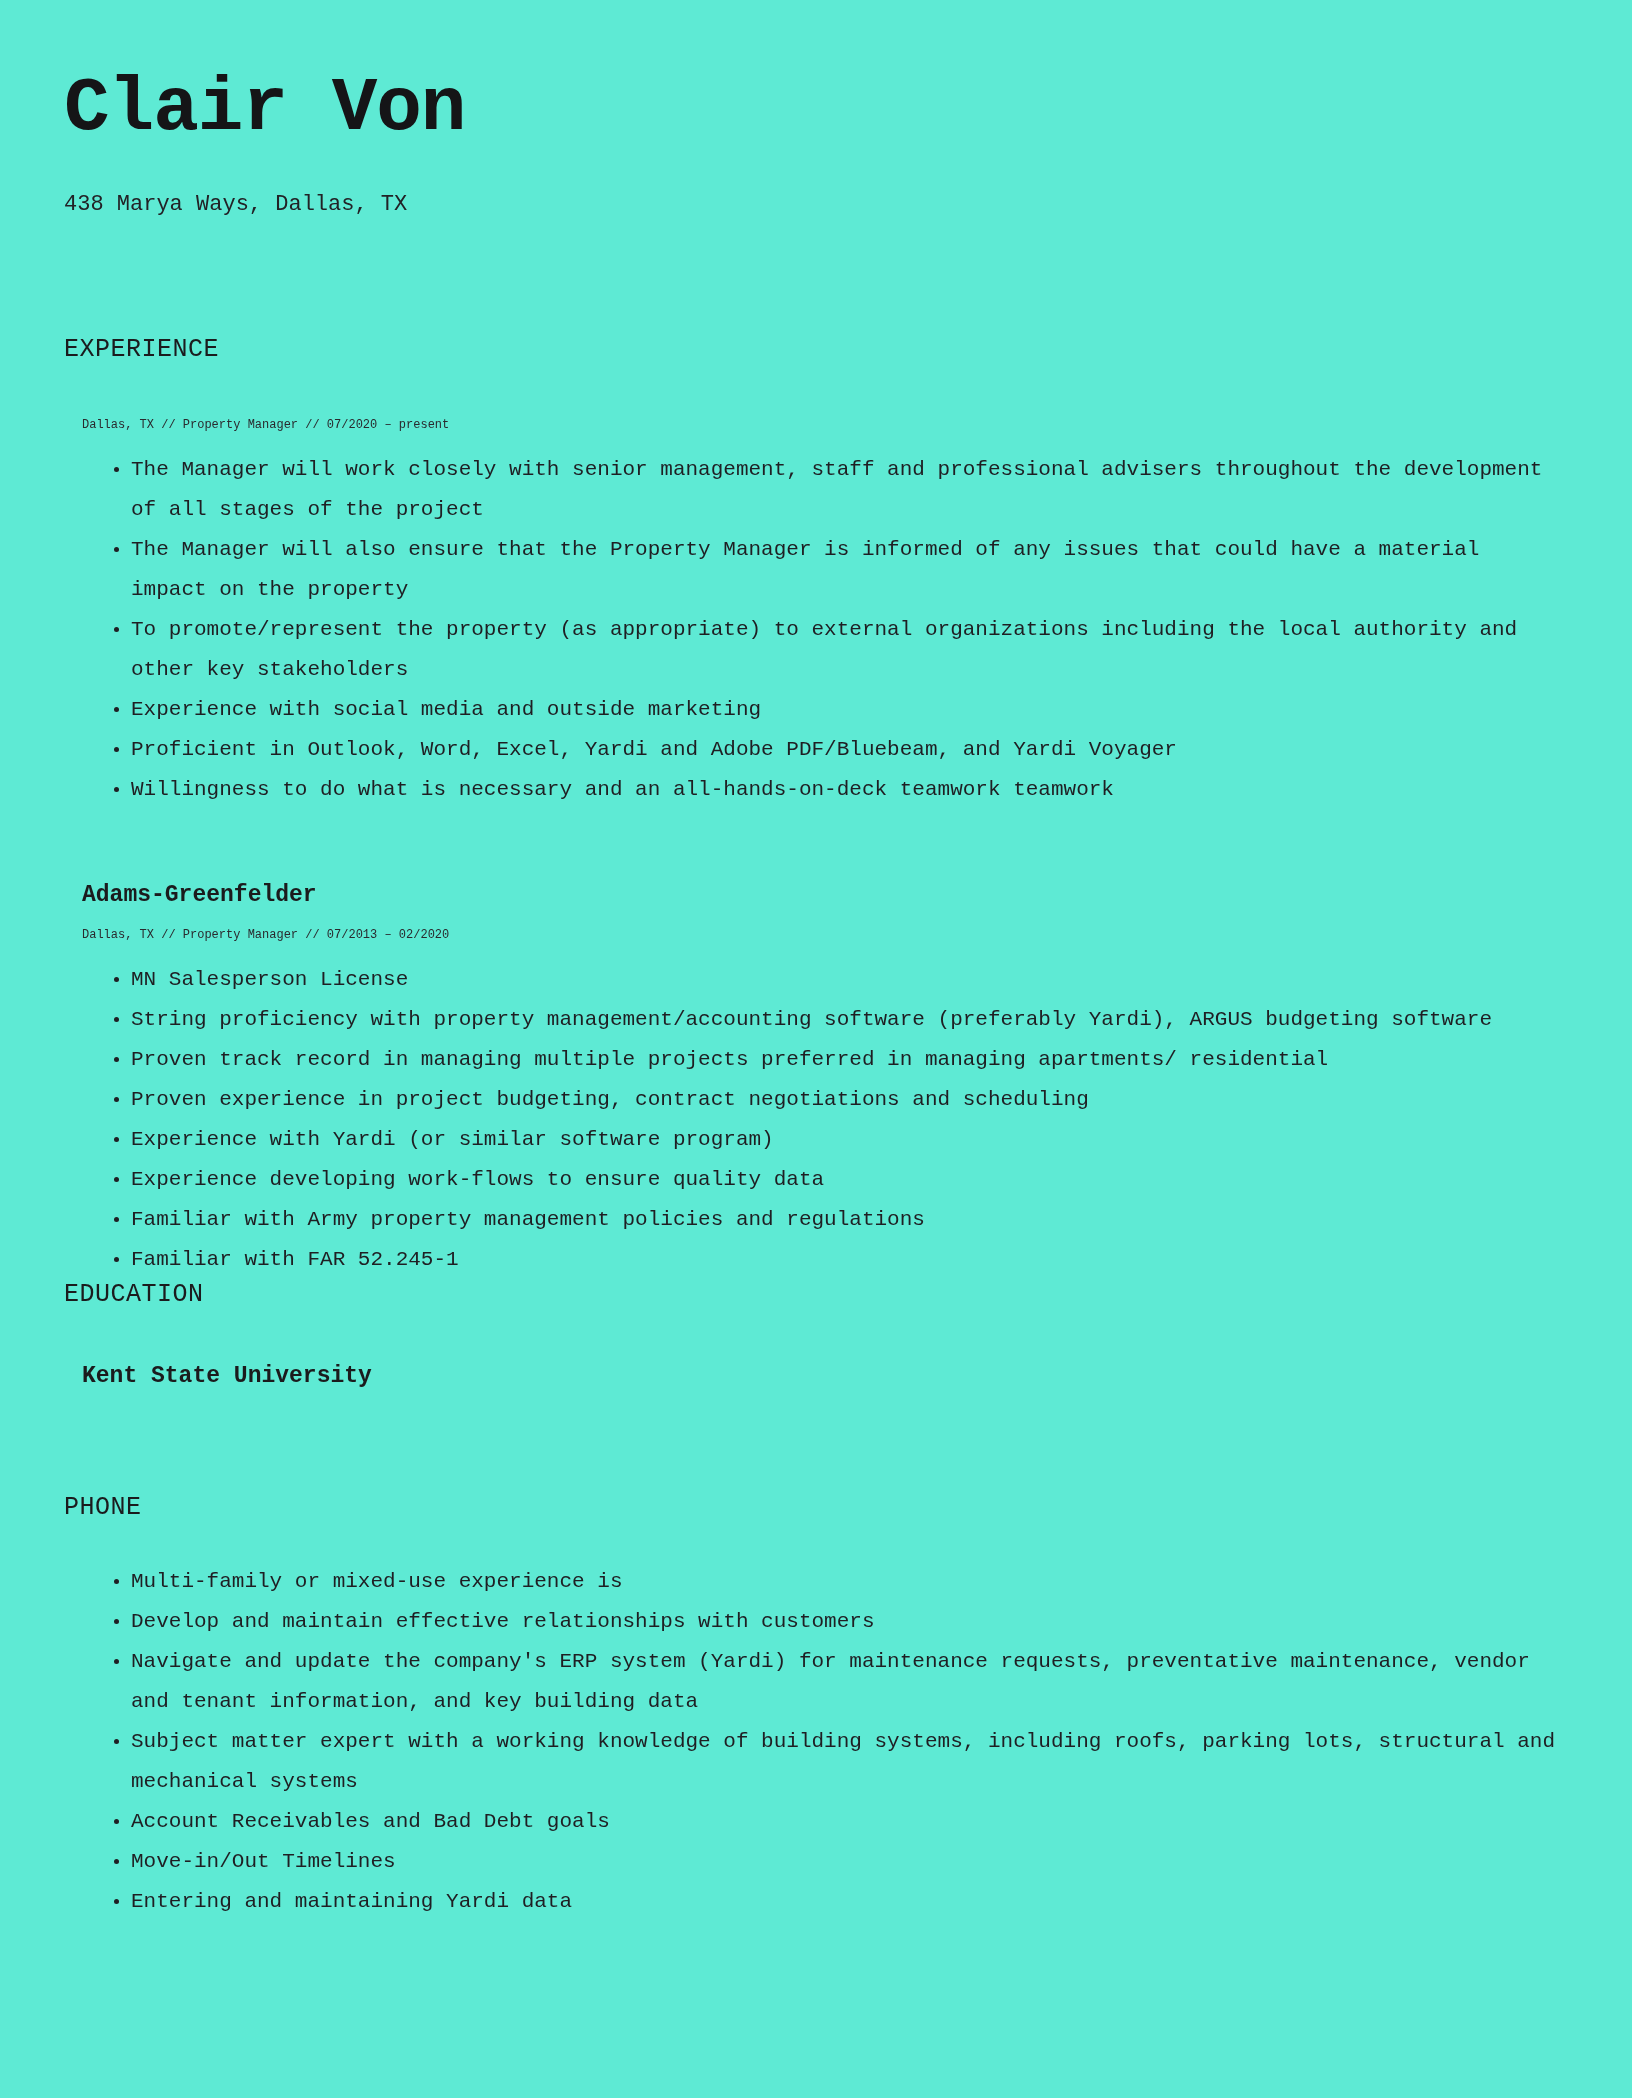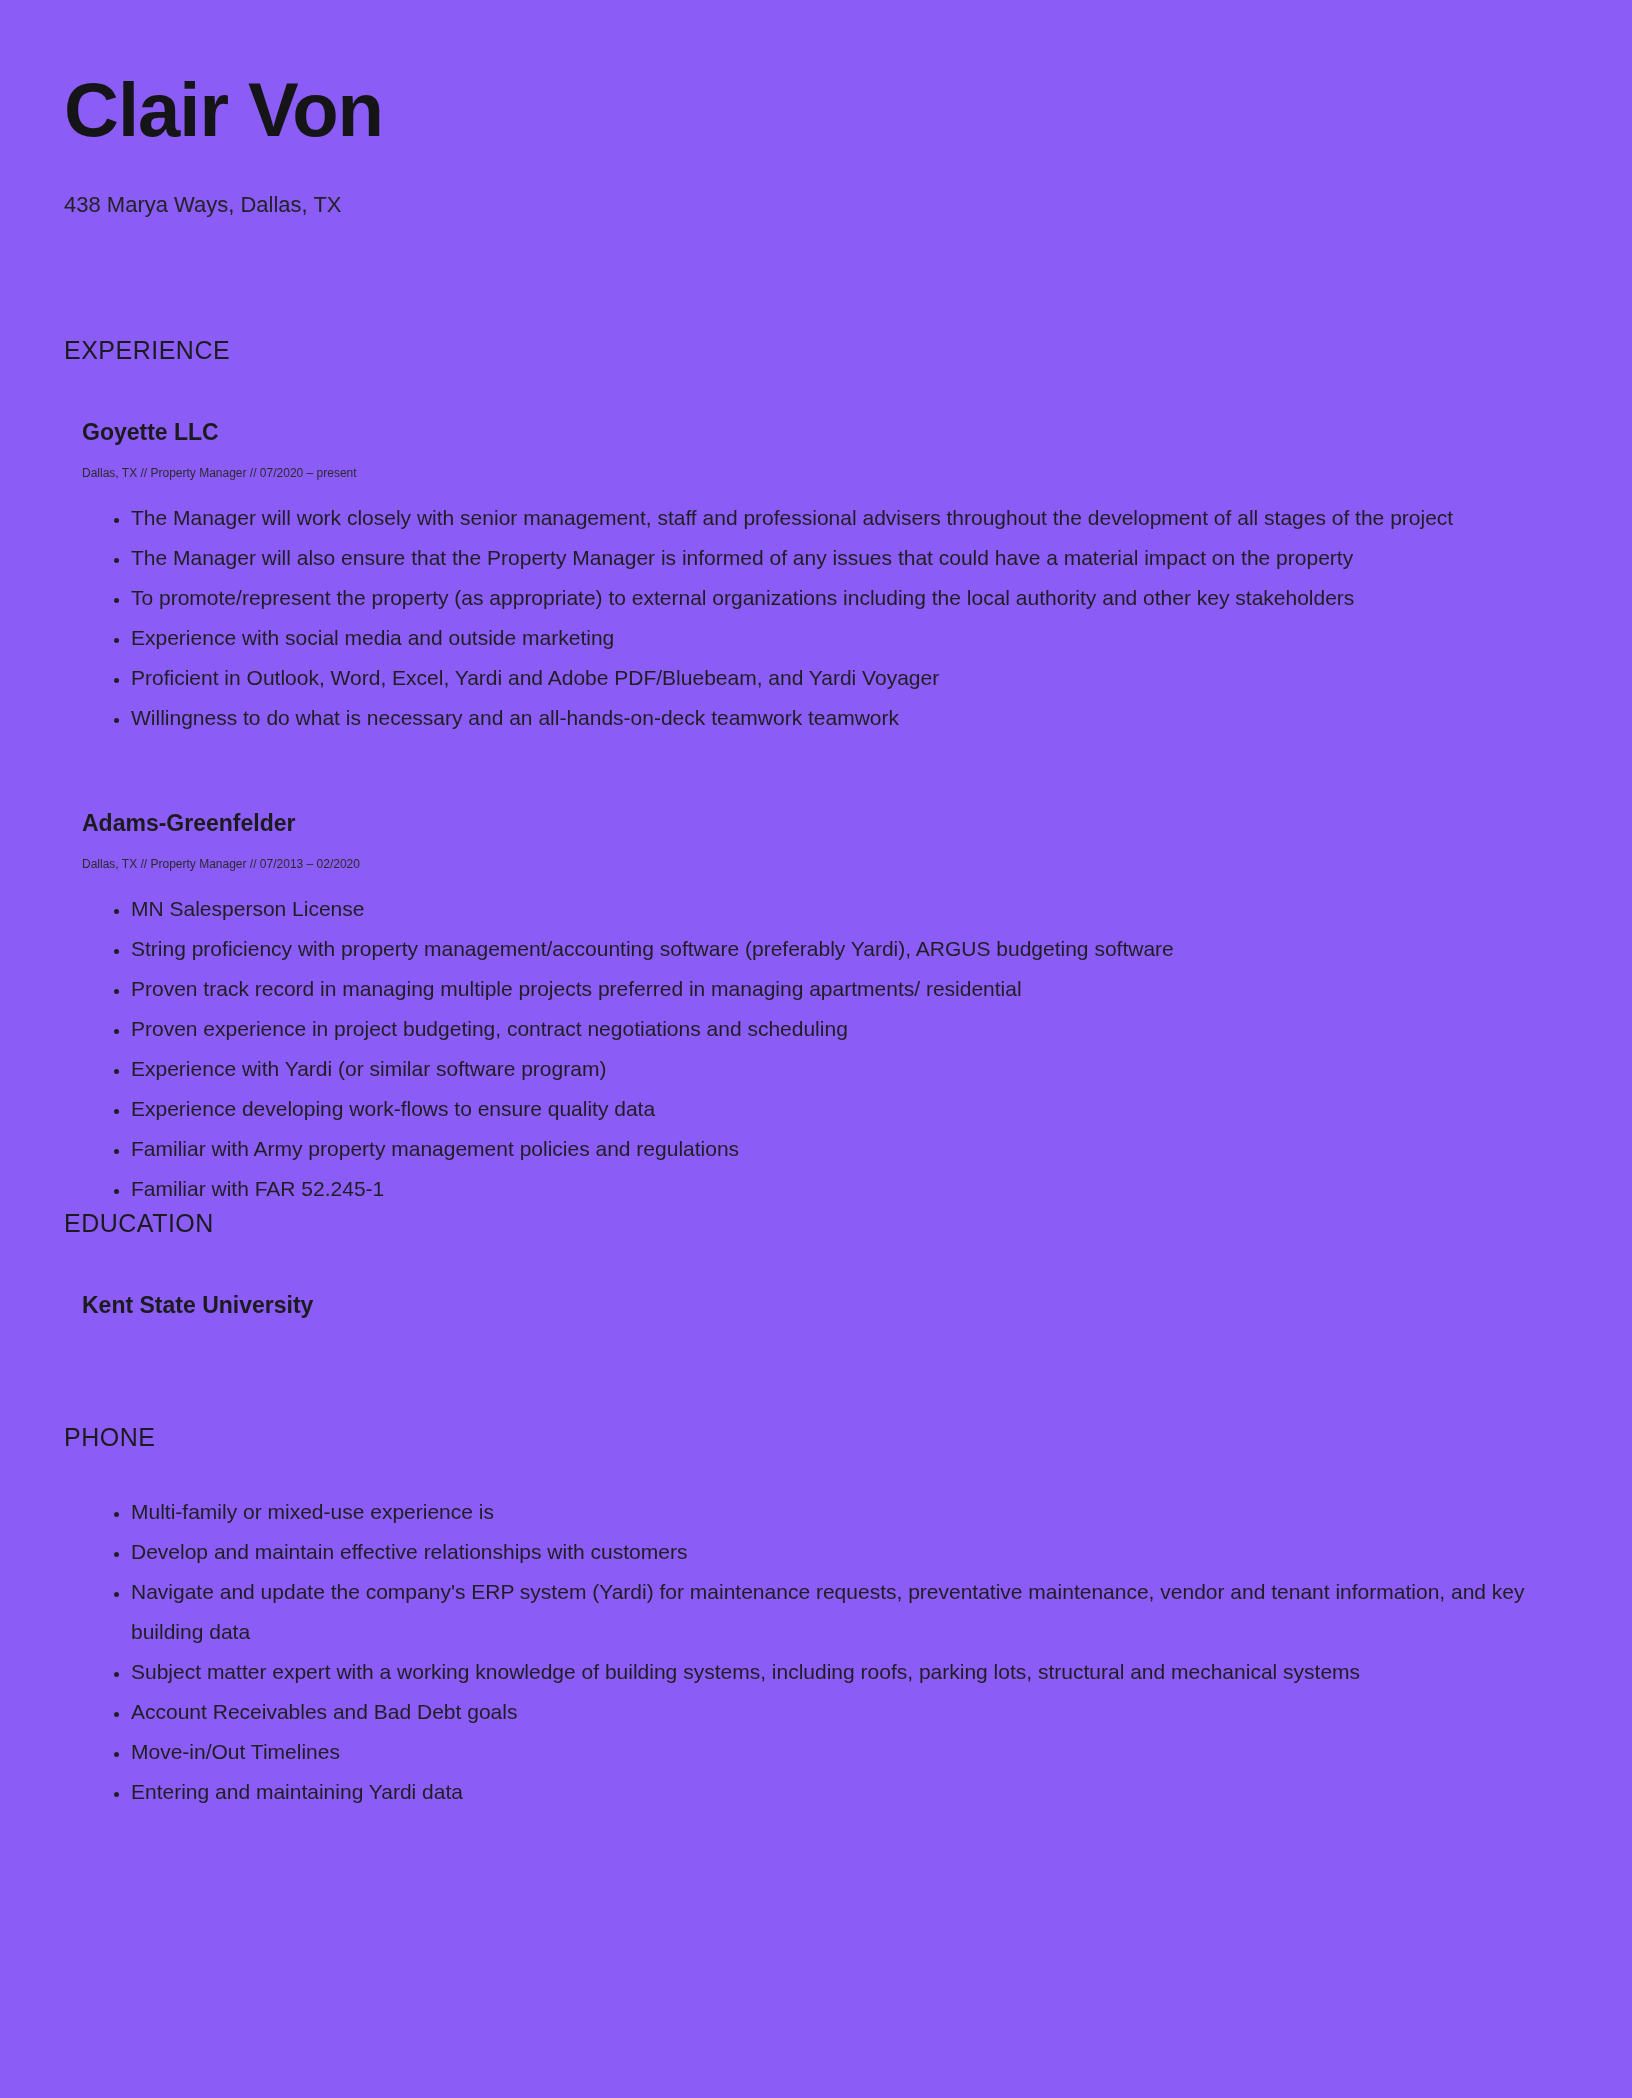--- a/index.html
+++ b/index.html
@@ -5,22 +5,23 @@
   * { margin: 0; padding: 0; box-sizing: border-box; }
   html, body { background: #ffffff; }
   body {
     font-family: "Liberation Sans", sans-serif;
     color: #1d1d1f;
     -webkit-font-smoothing: antialiased;
   }
   .page {
     width: 1632px;
     min-height: 2098px;
-    background: #8b5cf6;
+    background: #5eead4;
     padding: 70px 70px 60px 64px;
+    font-family: Liberation Mono, monospace;
   }
   
   .name {
     font-size: 76px;
     font-weight: 600;
     letter-spacing: -1px;
     color: #151517;
     line-height: 1.05;
   }
   .address {
@@ -100,21 +101,20 @@
     <h1 class="name">Clair Von</h1>
     <div class="address">438 Marya Ways, Dallas, TX</div>
   </header>
 
   <div class="columns">
 
     <section class="col-left">
       <h2 class="section-title">EXPERIENCE</h2>
 
       <div class="job">
-        <h3>Goyette LLC</h3>
         <div class="meta">Dallas, TX // Property Manager // 07/2020 – present</div>
         <ul>
           <li>The Manager will work closely with senior management, staff and professional advisers throughout the development of all stages of the project</li>
           <li>The Manager will also ensure that the Property Manager is informed of any issues that could have a material impact on the property</li>
           <li>To promote/represent the property (as appropriate) to external organizations including the local authority and other key stakeholders</li>
           <li>Experience with social media and outside marketing</li>
           <li>Proficient in Outlook, Word, Excel, Yardi and Adobe PDF/Bluebeam, and Yardi Voyager</li>
           <li>Willingness to do what is necessary and an all-hands-on-deck teamwork teamwork</li>
         </ul>
       </div>

